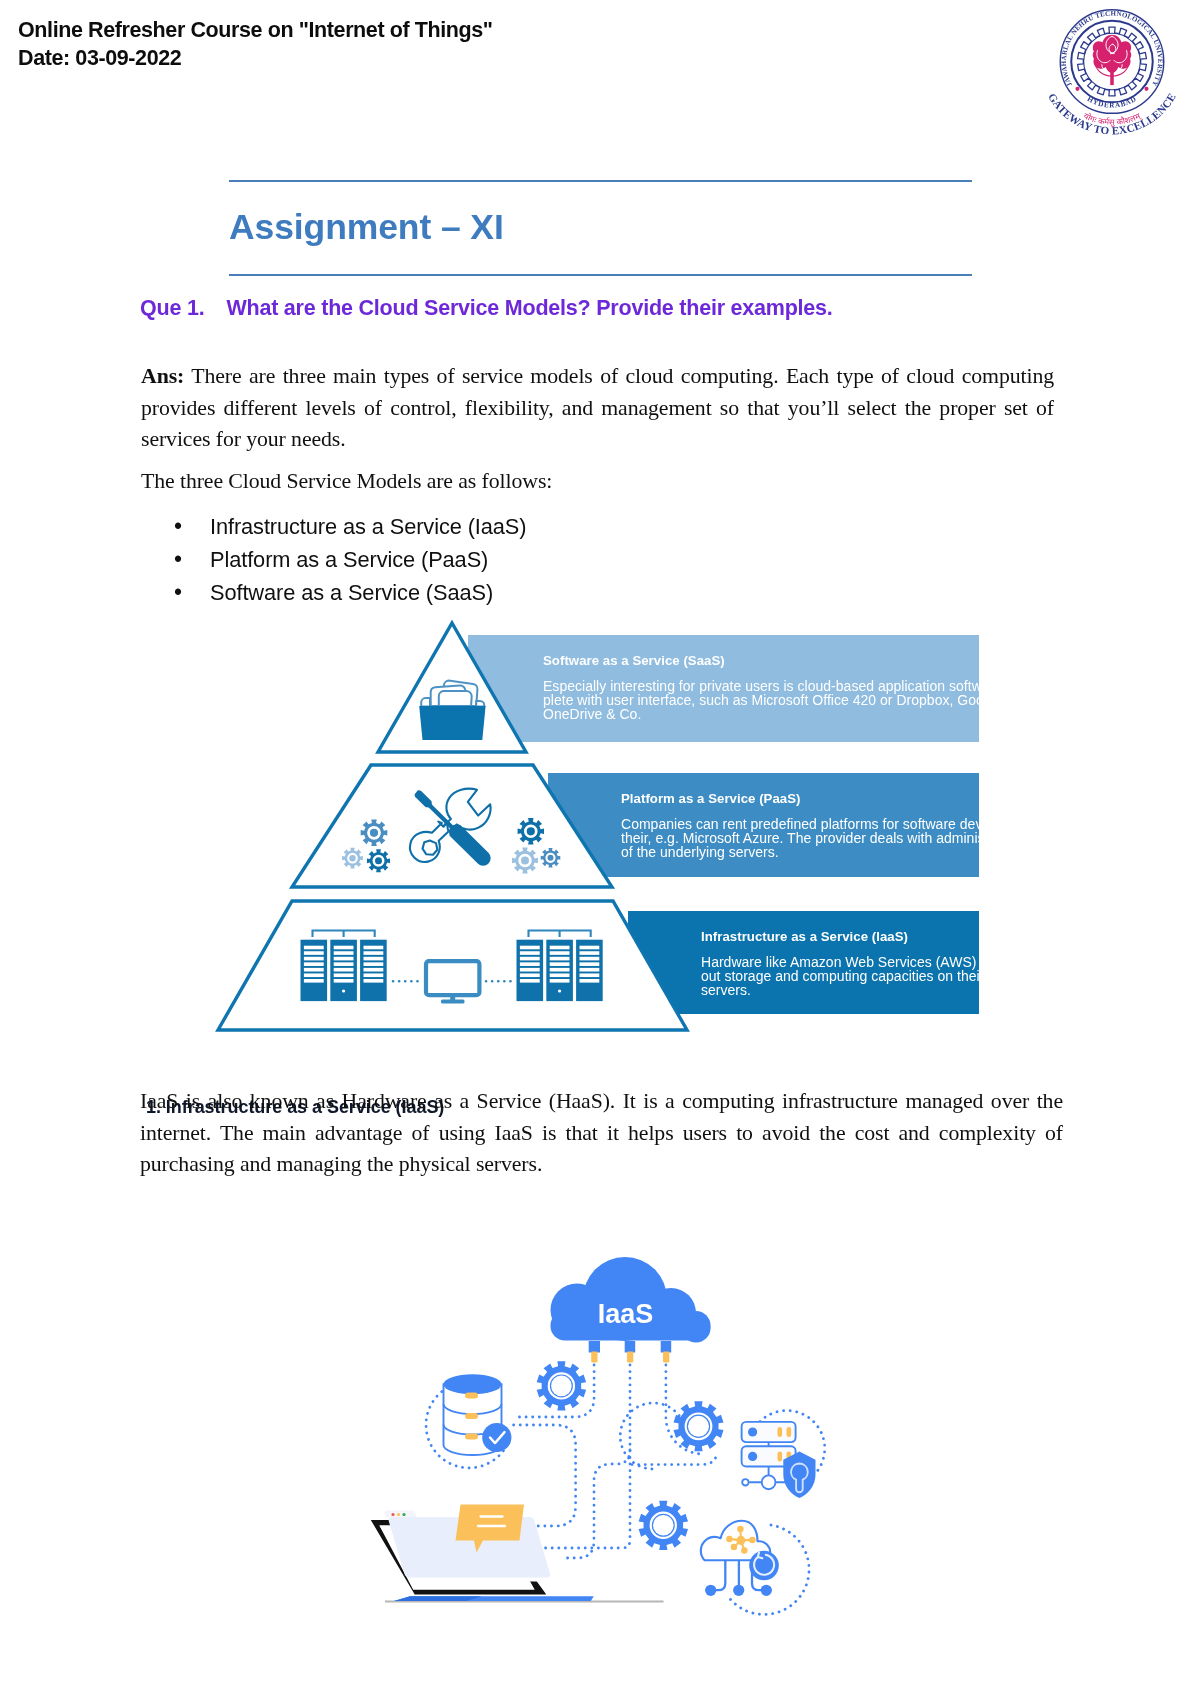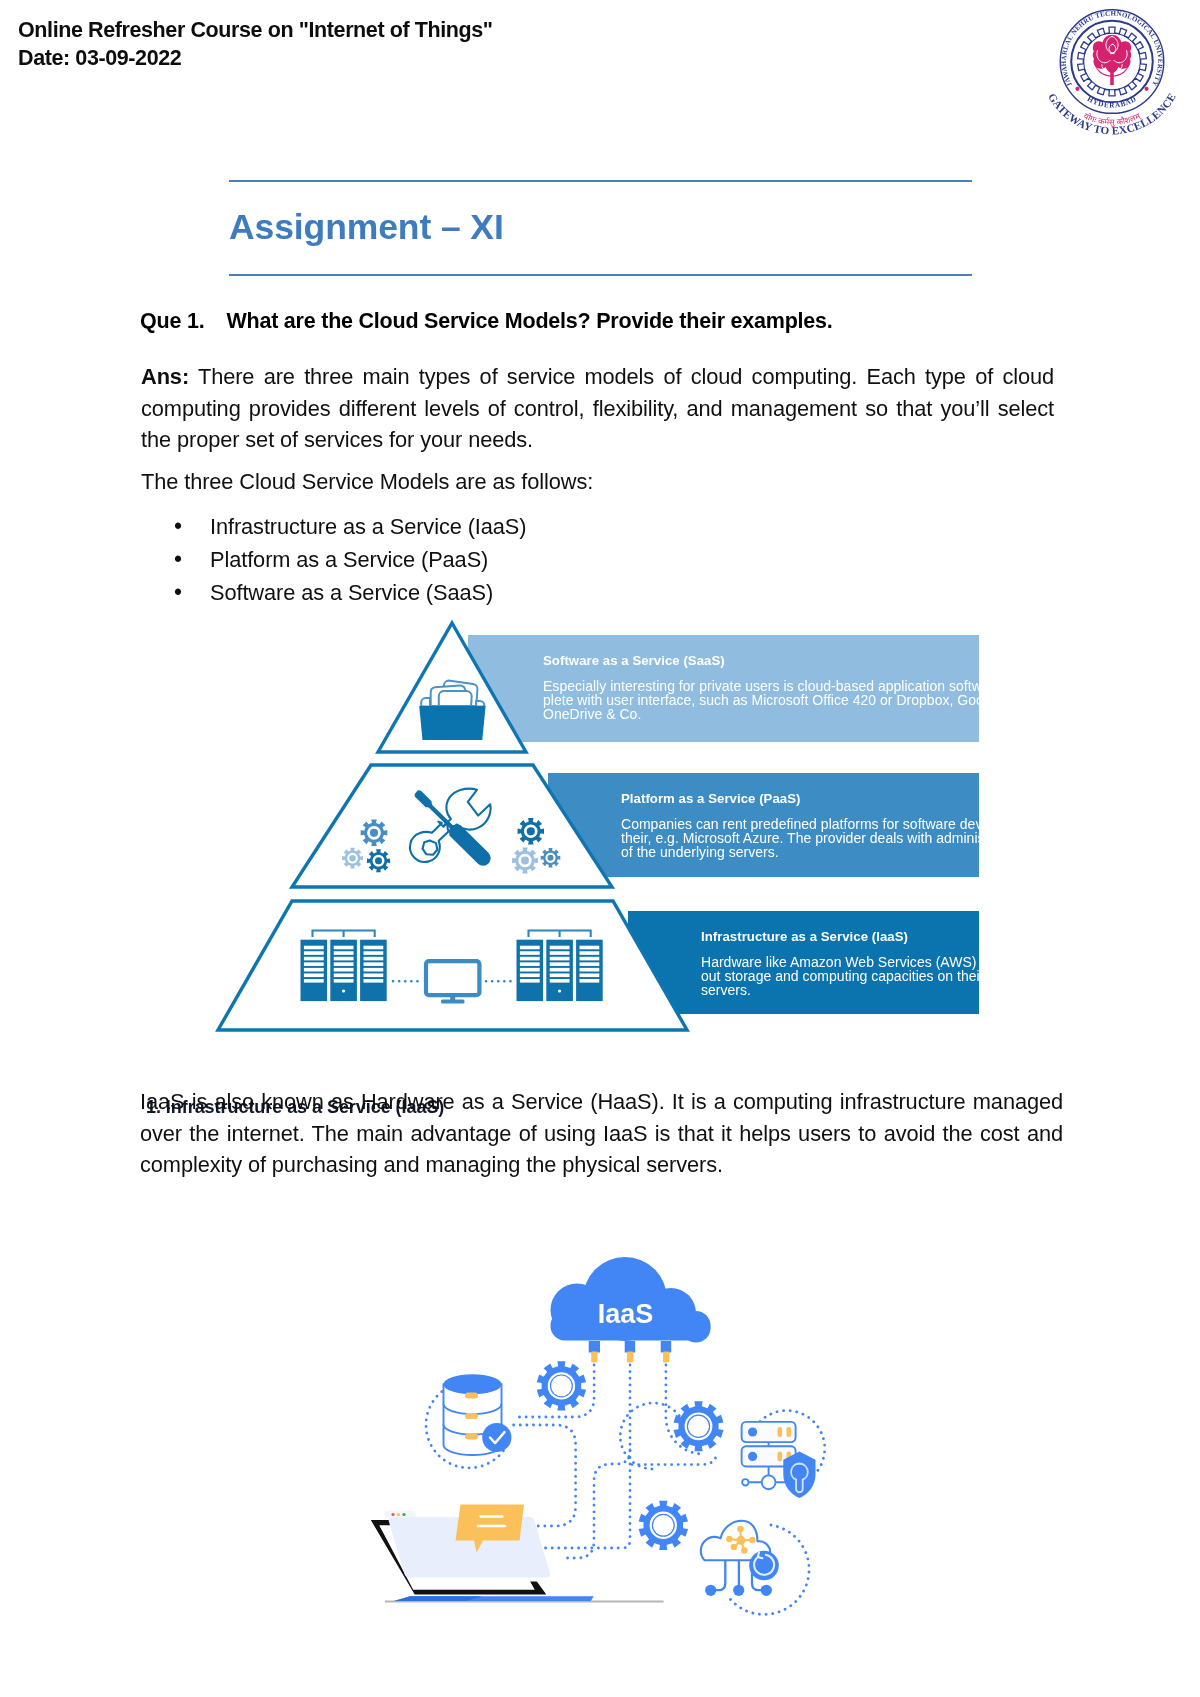--- a/index.html
+++ b/index.html
@@ -8,24 +8,24 @@
 
   .hdr{position:absolute;left:18px;top:16px;font-size:21.5px;font-weight:bold;color:#0d0d0d;line-height:28px;letter-spacing:-0.4px;}
 
   .logo{position:absolute;left:1035px;top:4px;width:154px;height:140px;}
 
   .rule{position:absolute;left:229px;width:743px;height:2px;background:#4a7ebb;}
   .rule1{top:180px;}
   .rule2{top:274px;}
   .title{position:absolute;left:229px;top:207px;width:743px;text-align:left;color:#3e7cbf;font-size:35.5px;font-weight:bold;letter-spacing:-0.1px;}
 
-  .q{position:absolute;left:140px;top:309px;font-size:21.5px;font-weight:bold;color:#000000;letter-spacing:-0.22px;}
+  .q{position:absolute;left:140px;top:296px;font-size:21.5px;font-weight:bold;color:#6d28d9;letter-spacing:-0.22px;}
   .q .qsp{display:inline-block;width:22px;}
 
-  .para{position:absolute;font-size:21.8px;color:#101010;line-height:31.7px;letter-spacing:-0.1px;}
+  .para{position:absolute;font-size:21.8px;color:#101010;line-height:31.7px;letter-spacing:-0.1px;font-family:Liberation Serif, serif;}
   .just{text-align:justify;text-align-last:left;}
   #ans{left:141px;top:361px;width:913px;}
   #intro{left:141px;top:466px;width:913px;}
   #sec1body{left:140px;top:1086px;width:923px;}
 
   .bullets{position:absolute;left:141px;top:510px;width:600px;font-size:21.8px;color:#101010;line-height:33px;letter-spacing:-0.1px;margin:0;padding:0;}
   .bullets li{margin:0;padding:0;list-style:none;position:relative;height:33px;}
   .bullets li .bul{position:absolute;left:33px;top:0;font-size:23px;line-height:33px;}
   .bullets li .btx{position:absolute;left:69px;top:0;white-space:nowrap;}
 

